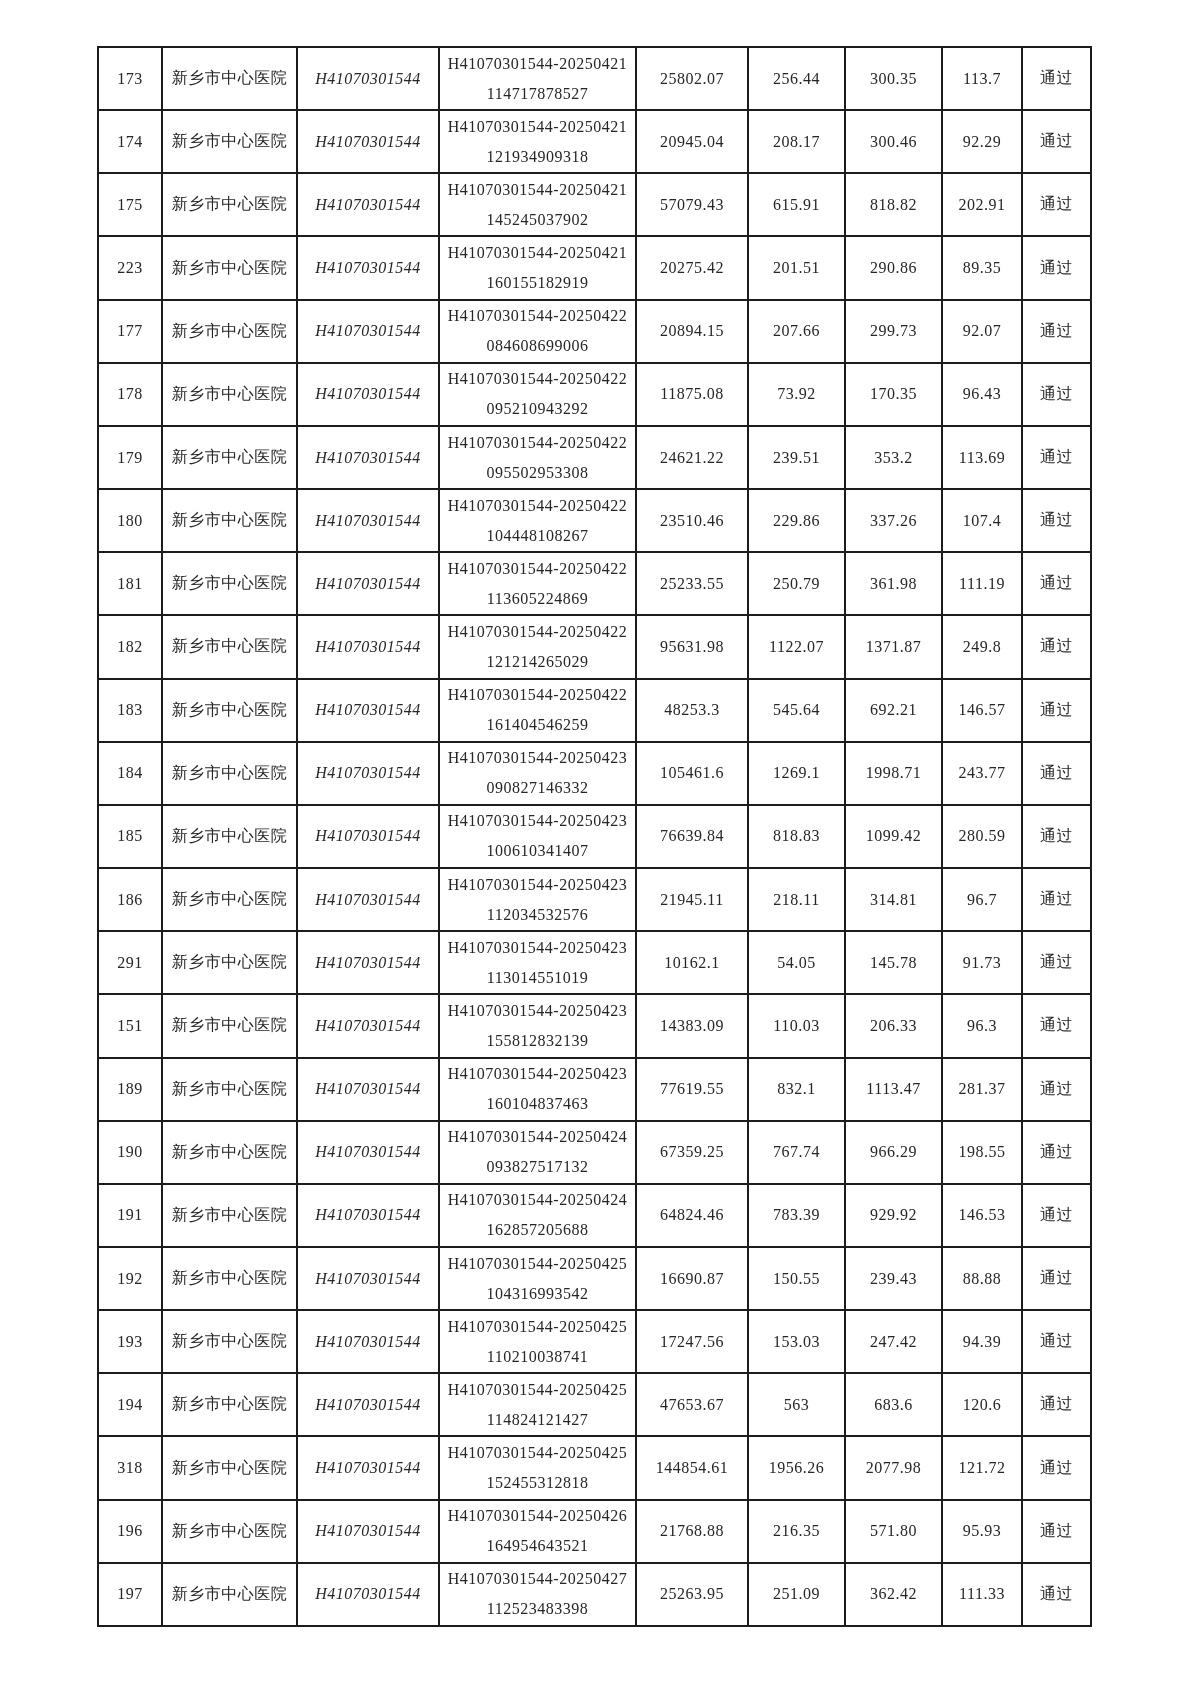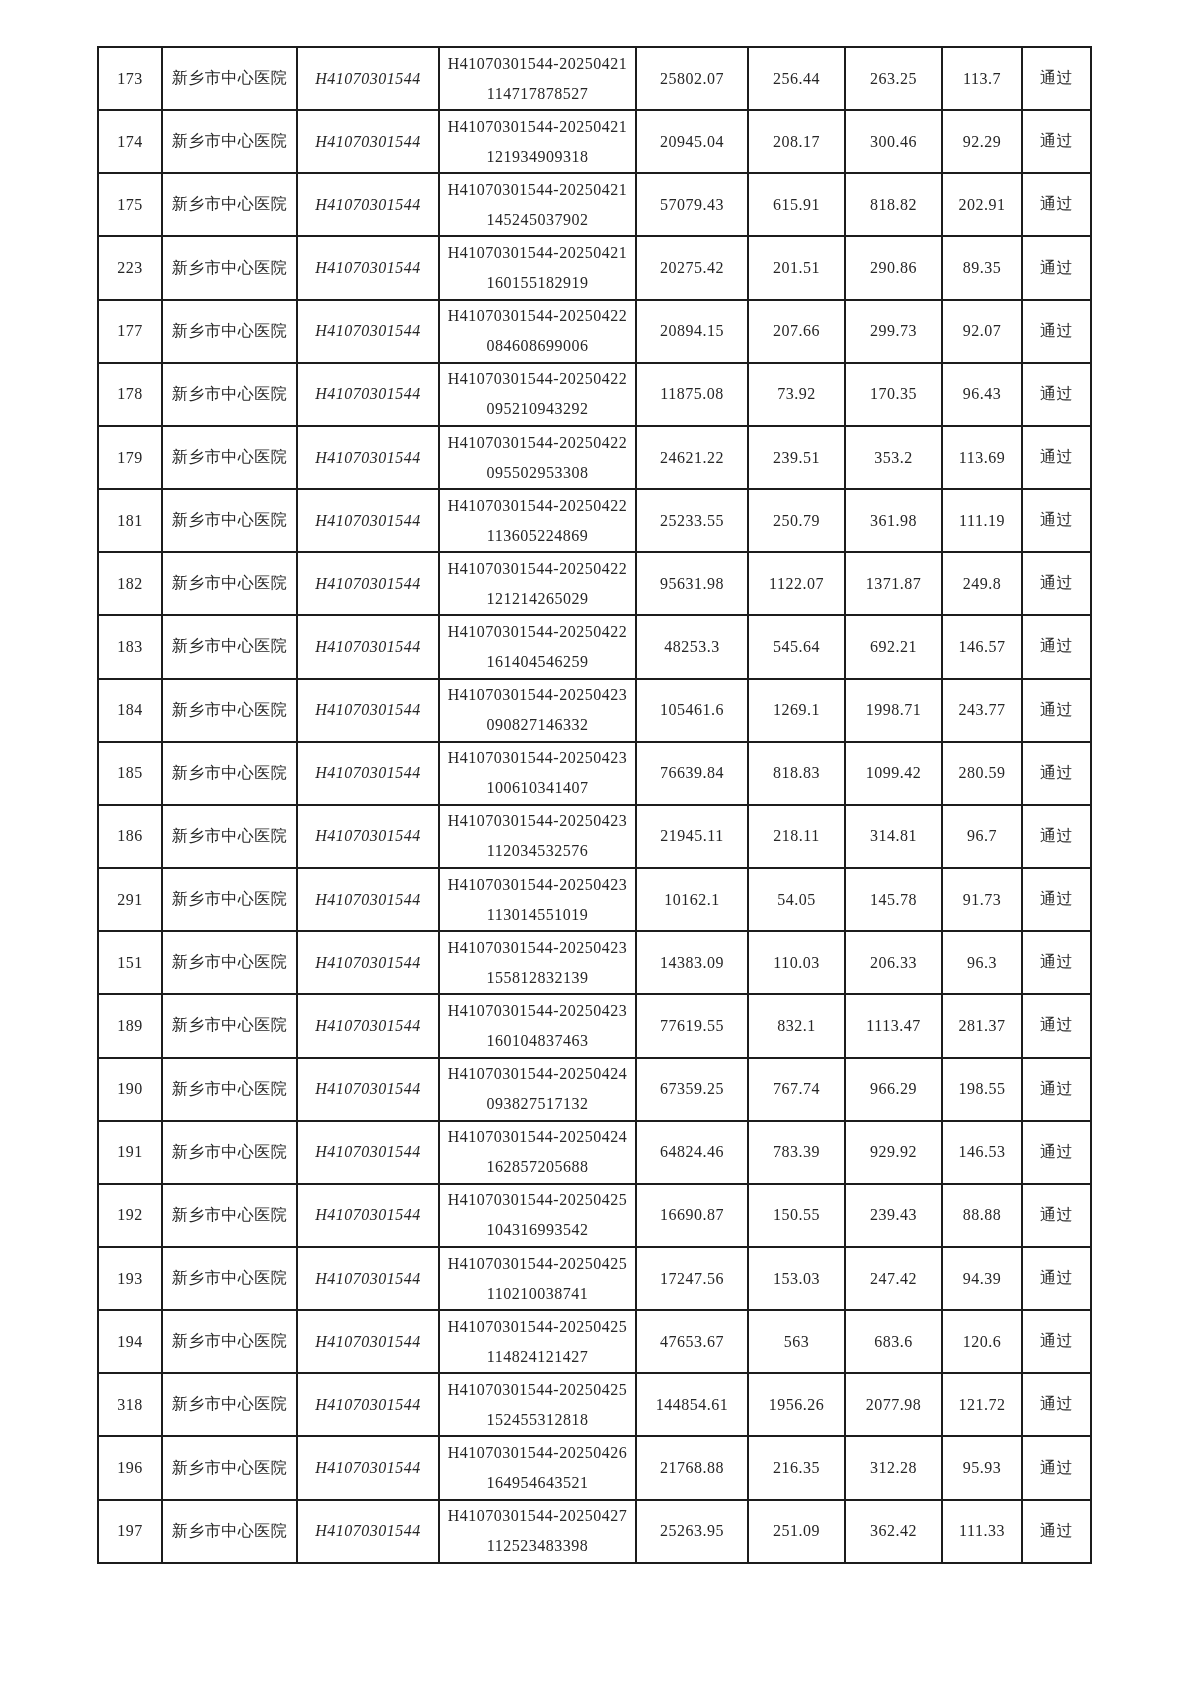--- a/index.html
+++ b/index.html
@@ -79,21 +79,21 @@
         <tr>
           <td class="c-no">173</td>
           <td class="c-hospital">新乡市中心医院</td>
           <td class="c-code">H41070301544</td>
           <td class="c-docno">
             <div>H41070301544-20250421</div>
             <div>114717878527</div>
           </td>
           <td class="c-amount">25802.07</td>
           <td class="c-num">256.44</td>
-          <td class="c-num">263.25</td>
+          <td class="c-num">300.35</td>
           <td class="c-num">113.7</td>
           <td class="c-status">通过</td>
         </tr>
         <tr>
           <td class="c-no">174</td>
           <td class="c-hospital">新乡市中心医院</td>
           <td class="c-code">H41070301544</td>
           <td class="c-docno">
             <div>H41070301544-20250421</div>
             <div>121934909318</div>
@@ -168,20 +168,34 @@
             <div>H41070301544-20250422</div>
             <div>095502953308</div>
           </td>
           <td class="c-amount">24621.22</td>
           <td class="c-num">239.51</td>
           <td class="c-num">353.2</td>
           <td class="c-num">113.69</td>
           <td class="c-status">通过</td>
         </tr>
         <tr>
+          <td class="c-no">180</td>
+          <td class="c-hospital">新乡市中心医院</td>
+          <td class="c-code">H41070301544</td>
+          <td class="c-docno">
+            <div>H41070301544-20250422</div>
+            <div>104448108267</div>
+          </td>
+          <td class="c-amount">23510.46</td>
+          <td class="c-num">229.86</td>
+          <td class="c-num">337.26</td>
+          <td class="c-num">107.4</td>
+          <td class="c-status">通过</td>
+        </tr>
+        <tr>
           <td class="c-no">181</td>
           <td class="c-hospital">新乡市中心医院</td>
           <td class="c-code">H41070301544</td>
           <td class="c-docno">
             <div>H41070301544-20250422</div>
             <div>113605224869</div>
           </td>
           <td class="c-amount">25233.55</td>
           <td class="c-num">250.79</td>
           <td class="c-num">361.98</td>
@@ -387,21 +401,21 @@
         <tr>
           <td class="c-no">196</td>
           <td class="c-hospital">新乡市中心医院</td>
           <td class="c-code">H41070301544</td>
           <td class="c-docno">
             <div>H41070301544-20250426</div>
             <div>164954643521</div>
           </td>
           <td class="c-amount">21768.88</td>
           <td class="c-num">216.35</td>
-          <td class="c-num">312.28</td>
+          <td class="c-num">571.80</td>
           <td class="c-num">95.93</td>
           <td class="c-status">通过</td>
         </tr>
         <tr>
           <td class="c-no">197</td>
           <td class="c-hospital">新乡市中心医院</td>
           <td class="c-code">H41070301544</td>
           <td class="c-docno">
             <div>H41070301544-20250427</div>
             <div>112523483398</div>

